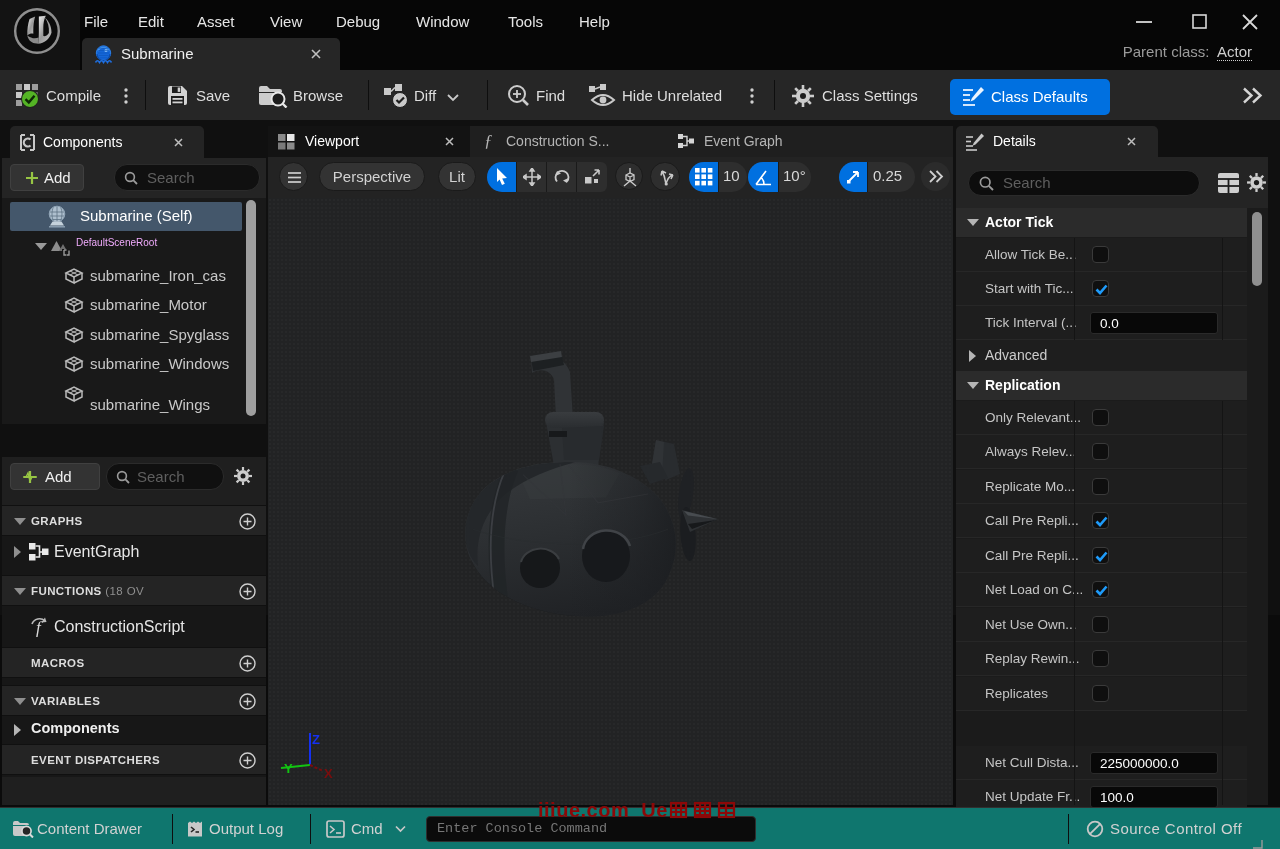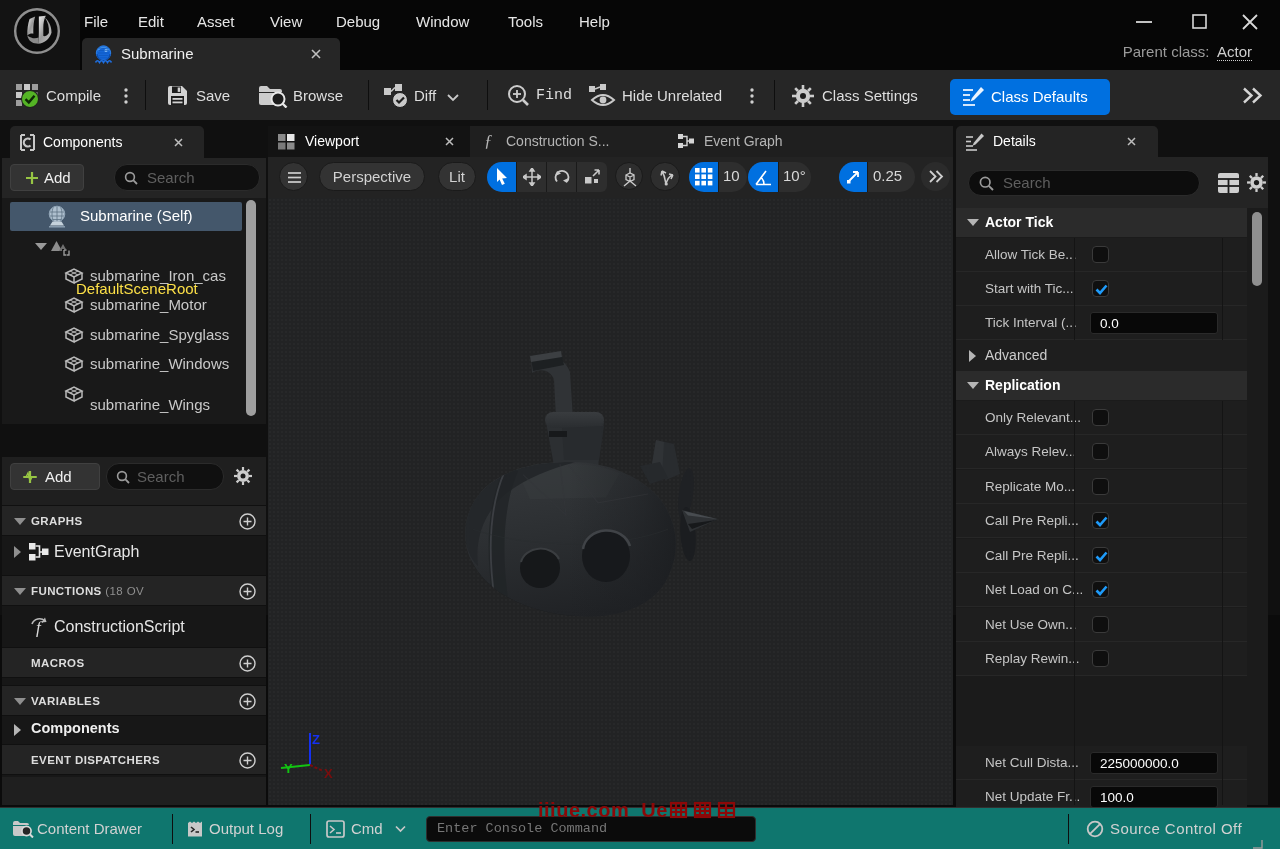--- a/index.html
+++ b/index.html
@@ -143,21 +143,21 @@
         <path d="M2 2 L7 7 L12 2" fill="none" stroke="#c9c9c9" stroke-width="1.8"></path>
       </svg>
   <div class="abs sep" style="left:487px;top:10px;height:30px;"></div>
 
   <svg class="abs" style="left:506px;top:14px;" width="26" height="24" viewBox="0 0 26 24">
     <circle cx="11" cy="10" r="8" fill="none" stroke="#cccccc" stroke-width="2"></circle>
     <line x1="7" y1="10" x2="15" y2="10" stroke="#cccccc" stroke-width="1.8"></line>
     <line x1="11" y1="6" x2="11" y2="14" stroke="#cccccc" stroke-width="1.8"></line>
     <line x1="17" y1="16" x2="22" y2="21" stroke="#cccccc" stroke-width="2.6"></line>
   </svg>
-  <div class="abs txt" style="left:536px;top:17px;font-size:15px;color:#dedede;font-family:Liberation Mono, monospace;">Find</div>
+  <div class="abs txt" style="left:536px;top:17px;font-size:15px;color:#dedede;">Find</div>
 
   <svg class="abs" style="left:588px;top:13px;" width="30" height="26" viewBox="0 0 30 26">
     <rect x="1" y="3" width="6" height="6" fill="#c9c9c9"></rect>
     <rect x="12" y="1" width="6" height="6" fill="#c9c9c9"></rect>
     <line x1="7" y1="6" x2="12" y2="4" stroke="#c9c9c9" stroke-width="1.5"></line>
     <path d="M4 17 q 11 -10 22 0 q -11 10 -22 0 Z" fill="none" stroke="#c9c9c9" stroke-width="2"></path>
     <circle cx="15" cy="17" r="3.4" fill="#c9c9c9"></circle>
   </svg>
   <div class="abs txt" style="left:622px;top:17px;font-size:15px;color:#dedede;">Hide Unrelated</div>
   <svg class="abs" style="left:748px;top:17px;" width="8" height="18" viewBox="0 0 8 18">
@@ -243,21 +243,21 @@
       </svg>
       <div class="abs txt" style="left:78px;top:9px;font-size:15px;color:#ffffff;">Submarine (Self)</div>
 
       <div class="abs" style="left:33px;top:45px;width:0;height:0;border-left:6px solid transparent;border-right:6px solid transparent;border-top:7px solid #9a9a9a;"></div>
       <svg class="abs" style="left:48px;top:38px;" width="21" height="21" viewBox="0 0 21 21">
         <path d="M1 15 L6.5 5 L12 15 Z" fill="#8d8d8d"></path>
         <path d="M9 15 L13 8 L17 15 Z" fill="#6f6f6f"></path>
         <rect x="12" y="13" width="8" height="7" fill="#161616"></rect>
         <path d="M14 14 L14 19 L16.5 19 M14 14 L16.5 14 M19 14.5 L19 19 L17 19" stroke="#9a9a9a" stroke-width="1.4" fill="none"></path>
       </svg>
-      <div class="abs txt" style="left:74px;top:39px;font-size:15px;color:#fde047;margin-top:43px;">DefaultSceneRoot</div>
+      <div class="abs txt" style="left:74px;top:39px;font-size:10px;color:#f0abfc;">DefaultSceneRoot</div>
 
       <svg class="abs cubeic" style="left:62px;top:68px;" width="20" height="20" viewBox="0 0 20 20">
             <use href="#cube"></use>
           </svg>
       <div class="abs txt mtxt" style="left:88px;top:69px;">submarine_Iron_cas</div>
       <svg class="abs cubeic" style="left:62px;top:97px;" width="20" height="20" viewBox="0 0 20 20">
             <use href="#cube"></use>
           </svg>
       <div class="abs txt mtxt" style="left:88px;top:98px;">submarine_Motor</div>
       <svg class="abs cubeic" style="left:62px;top:127px;" width="20" height="20" viewBox="0 0 20 20">
@@ -696,20 +696,24 @@
             </div>
           </div>
       <div class="dtrow" style="top:400px;">
             <div class="nm">Net Use Own...</div>
             <div class="cb"></div>
           </div>
       <div class="dtrow" style="top:434px;">
             <div class="nm">Replay Rewin...</div>
             <div class="cb"></div>
           </div>
+      <div class="dtrow" style="top:469px;">
+            <div class="nm">Replicates</div>
+            <div class="cb"></div>
+          </div>
       <div class="dtrow" style="top:538px;">
             <div class="nm">Net Cull Dista...</div>
             <div class="fld">225000000.0</div>
           </div>
       <div class="dtrow" style="top:572px;">
             <div class="nm">Net Update Fr...</div>
             <div class="fld">100.0</div>
           </div>
 
       <div class="abs" style="left:118px;top:30px;width:1px;height:102px;background:#141414;"></div>

